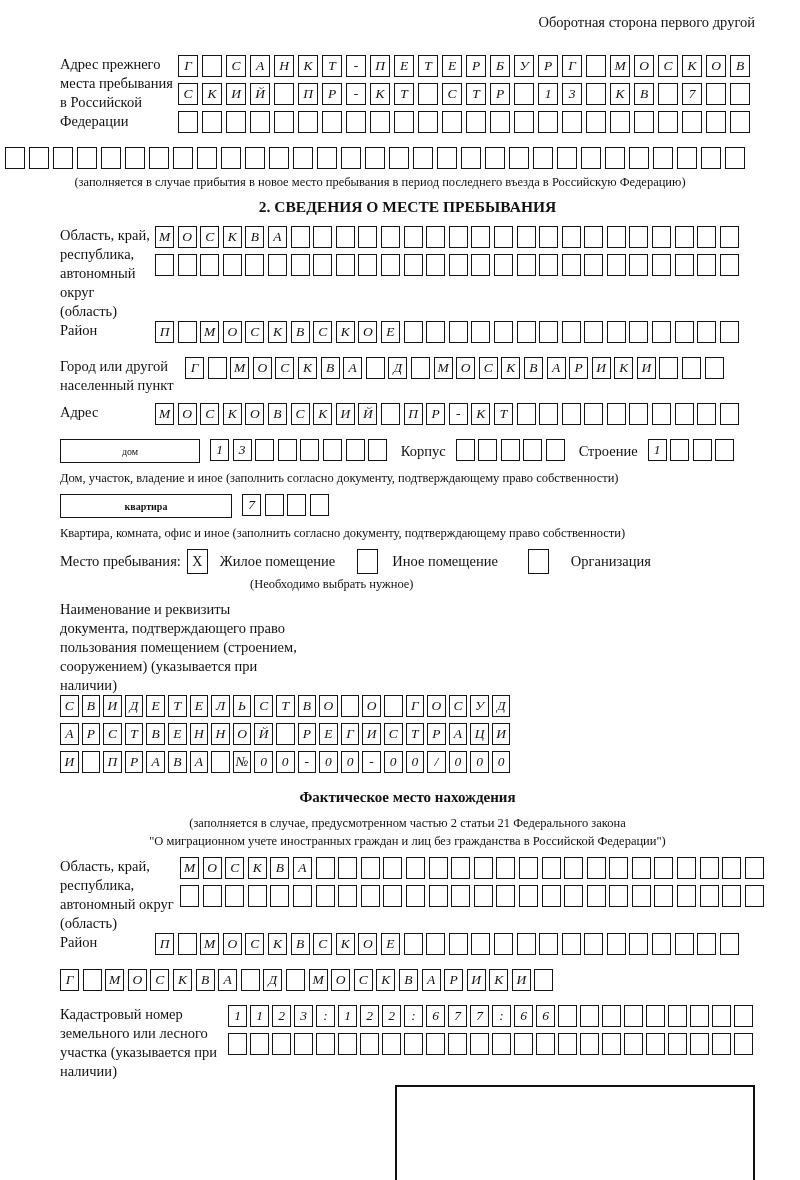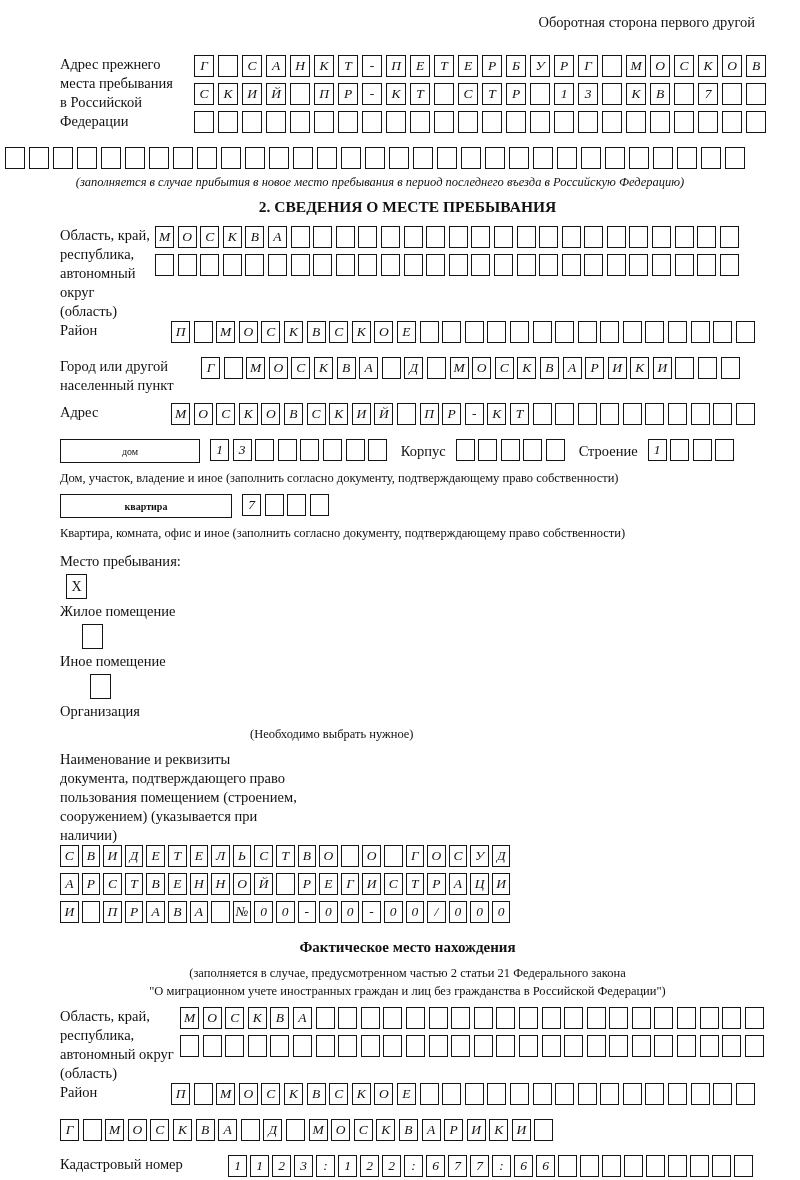--- a/index.html
+++ b/index.html
@@ -23,31 +23,31 @@
     display:inline-block;box-sizing:border-box;vertical-align:top;
     width:19px;height:22px;border:1.5px solid #151515;margin-right:3.6px;
     text-align:center;font-size:13.5px;line-height:19px;
   }
   .cells-lg .cell{width:20px;margin-right:4px;}
   .cells-doc .cell{width:18.6px;margin-right:3px;}
   .cells-kad .cell{width:19px;margin-right:3px;}
   .fullrow{margin-left:-55px;margin-top:2px;}
   .caption{font-size:12.5px;line-height:15px;margin:0 0 8px 0;}
   .center{text-align:center;}
-  .prevcap{margin-left:-55px;width:750px;font-style:italic;}
+  .prevcap{margin-left:-55px;width:750px;}
   .sec-title{font-weight:bold;font-size:15.5px;text-align:center;margin:4px 0 10px 0;}
   .boxlabel{
     box-sizing:border-box;border:1.5px solid #151515;height:24px;
     display:flex;align-items:center;justify-content:center;
     font-size:10px;flex:0 0 auto;
   }
   .bl-dom{width:140px;margin-right:10px;}
   .bl-kv{width:172px;margin-right:10px;font-weight:bold;}
   .inline-lbl{font-size:14.5px;line-height:24px;margin:0 10px;flex:0 0 auto;}
-  .fieldrow{margin-bottom:8px;gap:16px;}
+  .fieldrow{margin-bottom:8px;}
   .chk{
     display:inline-flex;box-sizing:border-box;width:21px;height:25px;
     border:1.5px solid #151515;align-items:center;justify-content:center;
     font-size:14px;vertical-align:middle;flex:0 0 auto;
   }
   .chklbl{font-size:14.5px;line-height:25px;}
   .chkgap1{margin:0 12px 0 6px;} .chkgap2{margin:0 14px 0 22px;} .chkgap3{margin:0 22px 0 30px;}
   .note-sel{margin-left:190px;margin-top:3px;}
   .fact-title{font-weight:bold;font-size:15px;text-align:center;margin:10px 0 10px 0;}
   .factcap{margin-bottom:3px;}
@@ -108,21 +108,21 @@
     <div class="cellrow"><span class="cell">1</span><span class="cell"></span><span class="cell"></span><span class="cell"></span></div>
   </div>
   <div class="caption">Дом, участок, владение и иное (заполнить согласно документу, подтверждающему право собственности)</div>
 
   <div class="flex" style="margin-bottom:4px;">
     <div class="boxlabel bl-kv">квартира</div>
     <div class="cellrow"><span class="cell">7</span><span class="cell"></span><span class="cell"></span><span class="cell"></span></div>
   </div>
   <div class="caption">Квартира, комната, офис и иное (заполнить согласно документу, подтверждающему право собственности)</div>
 
-  <div class="flex" style="margin-top:4px;flex-direction:column;">
+  <div class="flex" style="margin-top:4px;">
     <span class="chklbl">Место пребывания:</span>
     <span class="chk chkgap1">X</span>
     <span class="chklbl">Жилое помещение</span>
     <span class="chk chkgap2"></span>
     <span class="chklbl">Иное помещение</span>
     <span class="chk chkgap3"></span>
     <span class="chklbl">Организация</span>
   </div>
   <div class="caption note-sel">(Необходимо выбрать нужное)</div>
 

